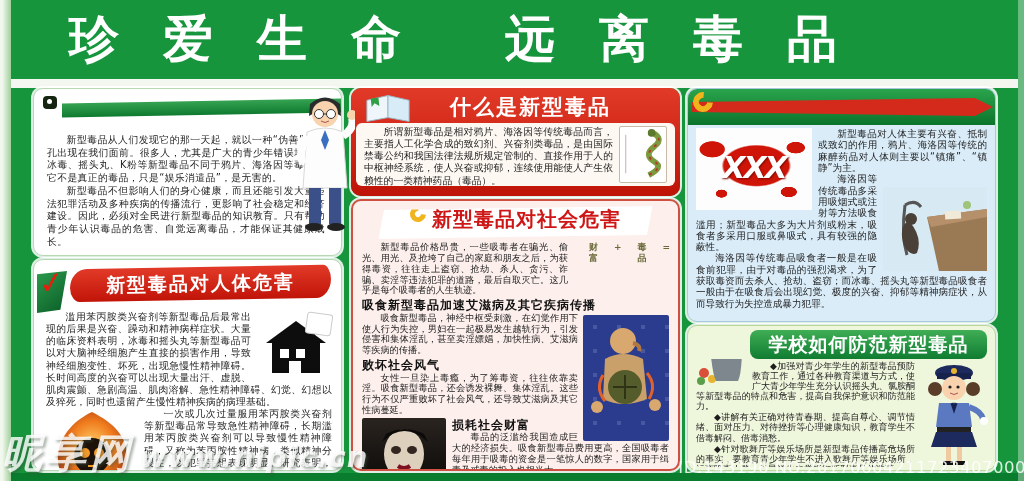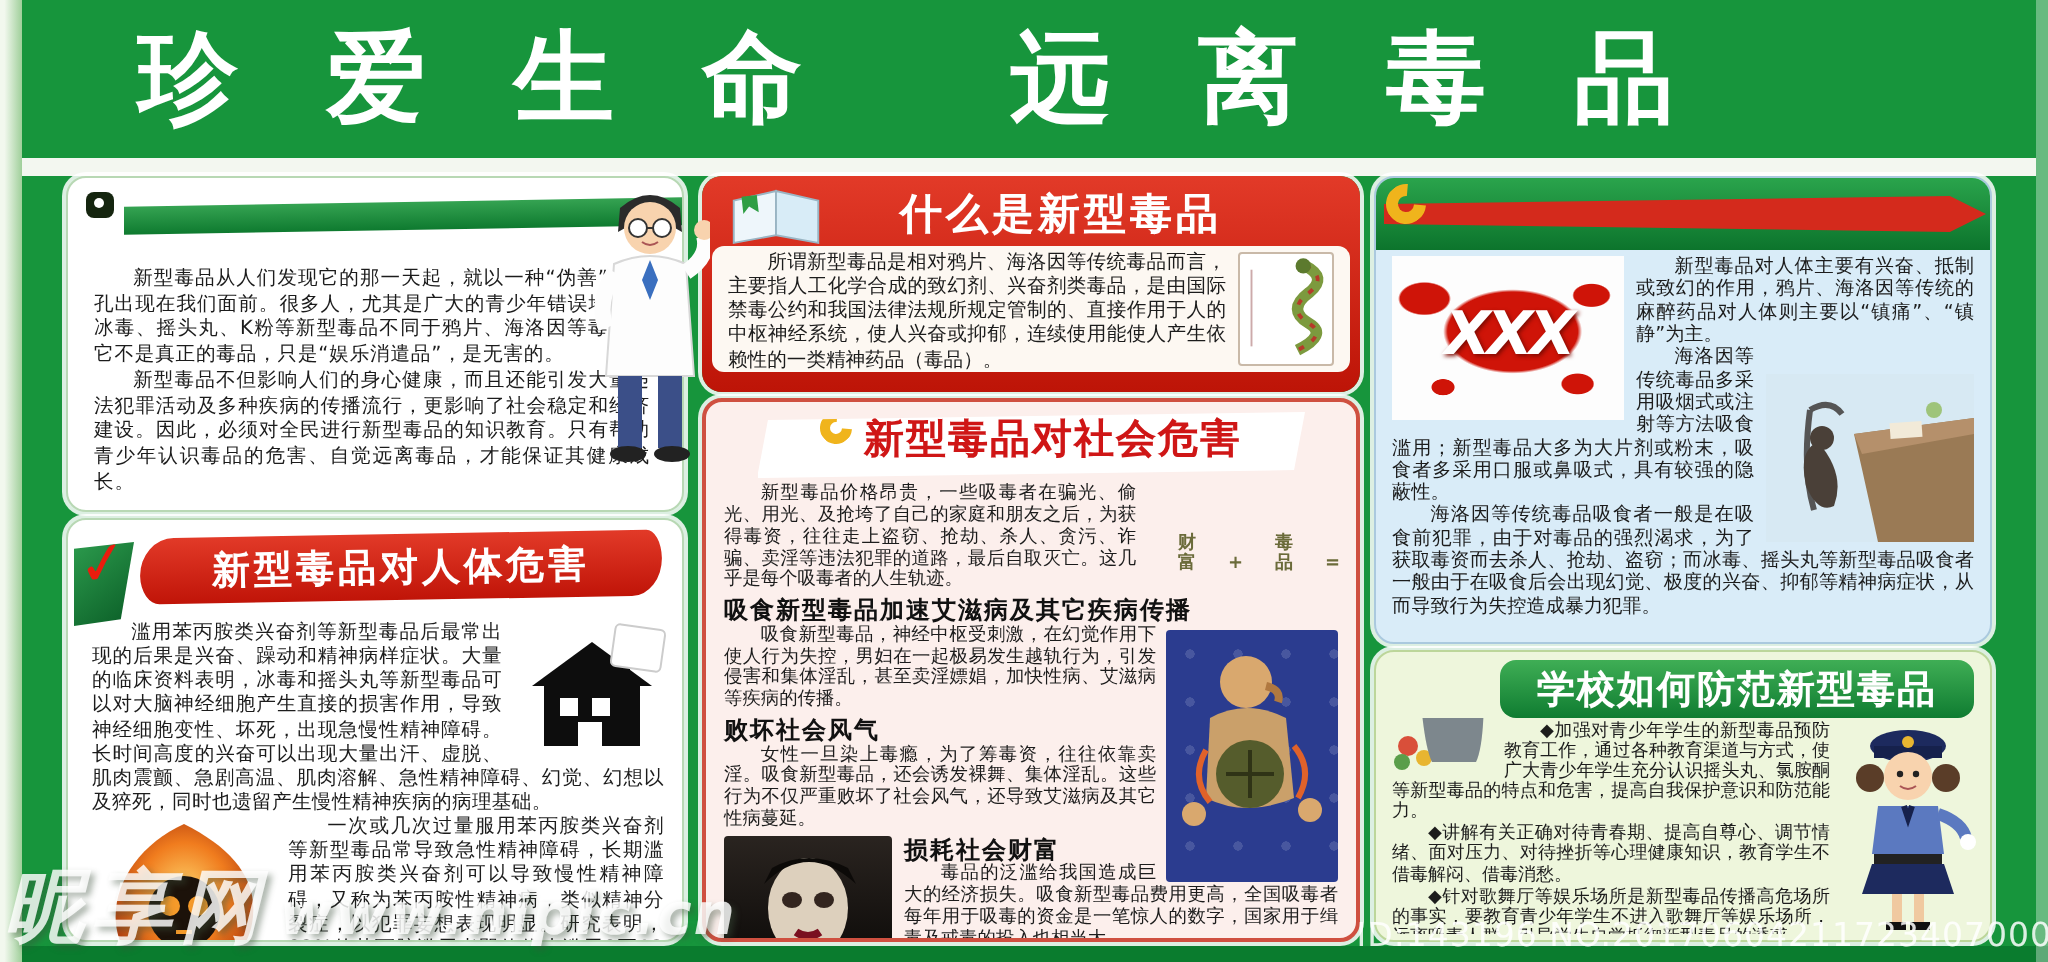--- a/index.html
+++ b/index.html
@@ -83,21 +83,21 @@
               background:#fff; clip-path:polygon(2% 12%,100% 0,98% 88%,0 100%);
               display:flex; align-items:flex-start; justify-content:center; gap:6px;
               color:#cf1616; font-weight:bold; font-size:20px; letter-spacing:1px; }
   .cres { display:inline-block; width:16px; height:16px; border:5px solid #f0b41c;
           border-right-color:transparent; border-radius:50%; transform:rotate(-40deg); }
   .soc-body { padding:1px 9px 0; font-size:9.2px; line-height:1.18; text-align:justify;
               color:#1c1c1c; height:228px; overflow:hidden; }
   .soc-body p { text-indent:2em; }
   .sub-h { font-size:12px; line-height:1.2; font-weight:bold; color:#111; letter-spacing:1px; margin-top:2px; }
   .formula { float:right; width:96px; height:46px; margin:0 0 2px 5px;
-             display:flex; align-items:flex-end; gap:16px; font-size:9px; font-weight:bold; color:#6b6b3a; }
+             display:flex; align-items:flex-start; gap:16px; font-size:9px; font-weight:bold; color:#6b6b3a; }
   .grenade { float:right; width:86px; height:126px; margin:2px 0 2px 5px; background:#2b3c8f;
              background-image:radial-gradient(5px 5px at 12px 12px,#48579f 45%,transparent 48%);
              background-size:24px 24px; border-radius:2px; position:relative; }
   .goth { float:left; width:84px; height:64px; margin:2px 6px 0 0;
           background:linear-gradient(#2a2420,#0c0a08); border-radius:2px; }
 
   
   .c-diff { left:687px; top:88px; width:309px; height:234px; background:#d9ecf8; border:1px solid #aac9de; }
   .diff-head { position:relative; height:36px; background:linear-gradient(#2aa44c,#0c742c);
                display:flex; align-items:center; justify-content:center;

